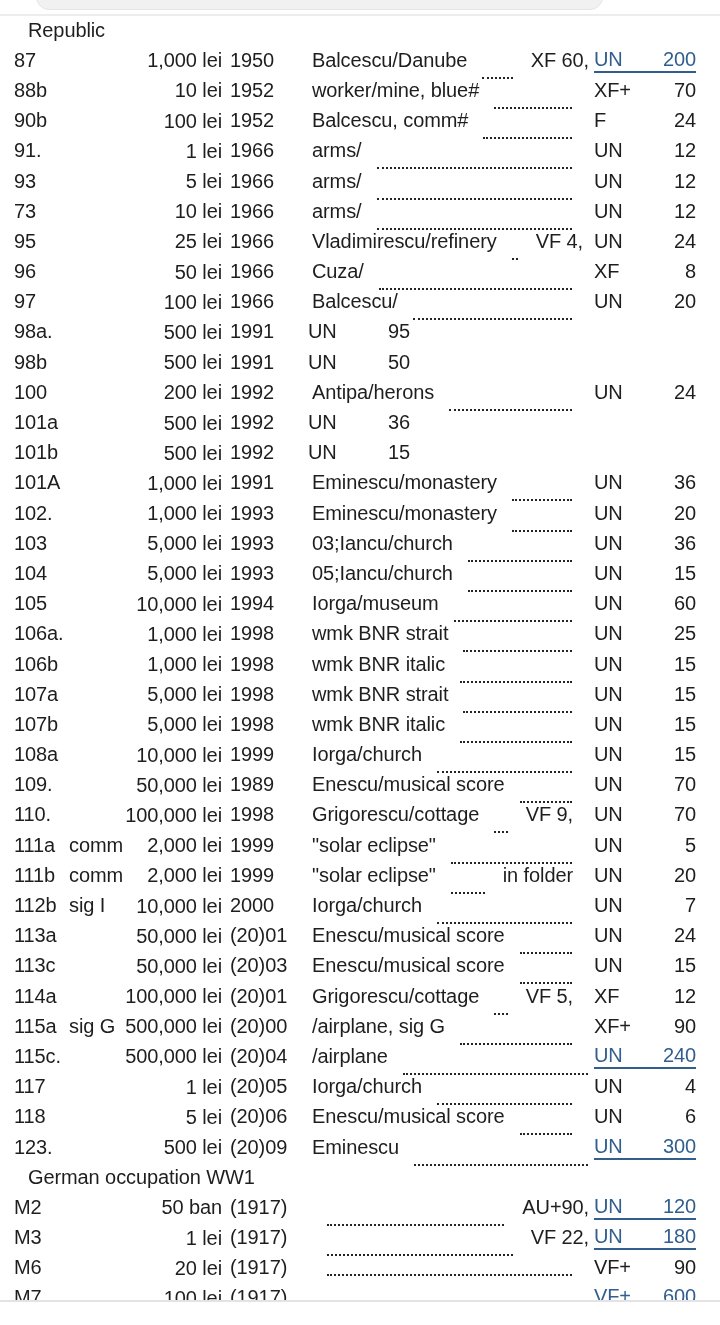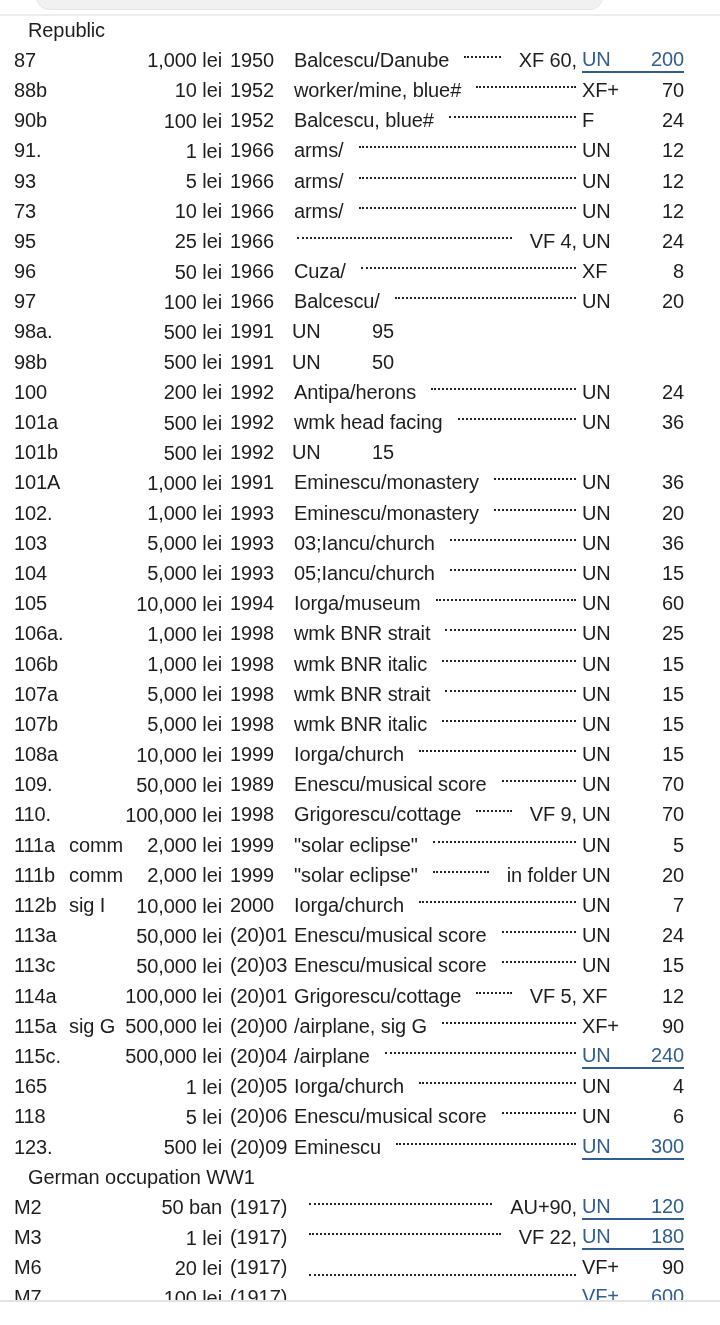--- a/index.html
+++ b/index.html
@@ -7,35 +7,35 @@
     position:relative;width:720px;height:1325px;background:var(--bg,#fff);
     font-family:"Liberation Sans",sans-serif;font-size:20px;color:var(--ink,#1e1e1e);
     overflow:hidden;letter-spacing:-0.1px;
   }
   .top-pill{
     position:absolute;top:-18px;left:36px;width:565px;height:26px;
     border-radius:13px;background:#f1f1f2;border:1px solid #e5e5e6;
   }
   .top-divider{position:absolute;top:14px;left:0;right:0;height:2px;background:#ededee;}
   .list{position:absolute;top:15px;left:0;right:0;height:1285px;overflow:hidden;}
-  .row{display:flex;align-items:center;height:30.2px;padding:0 36px 0 14px;box-sizing:border-box;white-space:nowrap;}
+  .row{display:flex;align-items:center;height:30.2px;padding:0 24px 0 14px;box-sizing:border-box;white-space:nowrap;}
   .row.hdr{padding-left:28px;}
   .c-cat{width:55px;flex:none;}
   .c-var{width:62px;flex:none;}
   .c-denom{width:91px;flex:none;position:relative;height:100%;}
   .c-denom>span{position:absolute;right:0;top:50%;transform:translateY(-50%);white-space:nowrap;}
   .c-year{width:62px;flex:none;margin-left:6px;padding-left:2px;}
-  .c-desc{flex:1;display:flex;align-items:flex-start;min-width:0;margin-left:2px;gap:12px;}
+  .c-desc{flex:1;display:flex;align-items:flex-end;min-width:0;margin-left:20px;gap:12px;}
   .desc-text{white-space:nowrap;}
   .leader{
     flex:1;min-width:6px;height:0;border-bottom:2.4px dotted #242424;
     transform:translateY(7px);margin:0 6px 0 3px;position:relative;
   }
   .suffix{white-space:nowrap;margin-right:5px;}
-  .c-grade{width:46px;flex:none;}
+  .c-grade{width:46px;flex:none;margin-left:16px;}
   .c-price{width:56px;flex:none;text-align:right;}
   .link-wrap{
     width:102px;flex:none;display:flex;justify-content:space-between;align-items:center;
     color:var(--link,#315e8e);border-bottom:2px solid currentColor;height:25px;box-sizing:border-box;
   }
   .redaction{
     position:absolute;right:12px;top:-17px;width:76px;height:21px;
     background:var(--pink,#ed4a7d);
     border-radius:12px 14px 12px 14px / 14px 11px 14px 11px;
     transform:rotate(-2.5deg);display:block;
@@ -84,21 +84,21 @@
         <span class="c-price">70</span>
       </div>
       <div class="row">
         <span class="c-cat">90b</span>
         <span class="c-var"></span>
         <div class="c-denom">
           <span>100 lei</span>
         </div>
         <span class="c-year">1952</span>
         <div class="c-desc">
-          <span class="desc-text">Balcescu, blue#</span>
+          <span class="desc-text">Balcescu, comm#</span>
           <span class="leader"></span>
         </div>
         <span class="c-grade">F</span>
         <span class="c-price">24</span>
       </div>
       <div class="row">
         <span class="c-cat">91.</span>
         <span class="c-var"></span>
         <div class="c-denom">
           <span>1 lei</span>
@@ -140,20 +140,21 @@
         <span class="c-price">12</span>
       </div>
       <div class="row">
         <span class="c-cat">95</span>
         <span class="c-var"></span>
         <div class="c-denom">
           <span>25 lei</span>
         </div>
         <span class="c-year">1966</span>
         <div class="c-desc">
+          <span class="desc-text">Vladimirescu/refinery</span>
           <span class="leader"></span>
           <span class="suffix">VF 4,</span>
         </div>
         <span class="c-grade">UN</span>
         <span class="c-price">24</span>
       </div>
       <div class="row">
         <span class="c-cat">96</span>
         <span class="c-var"></span>
         <div class="c-denom">
@@ -215,24 +216,20 @@
         <span class="c-grade">UN</span>
         <span class="c-price">24</span>
       </div>
       <div class="row">
         <span class="c-cat">101a</span>
         <span class="c-var"></span>
         <div class="c-denom">
           <span>500 lei</span>
         </div>
         <span class="c-year">1992</span>
-        <div class="c-desc">
-          <span class="desc-text">wmk head facing</span>
-          <span class="leader"></span>
-        </div>
         <span class="c-grade">UN</span>
         <span class="c-price">36</span>
       </div>
       <div class="row">
         <span class="c-cat">101b</span>
         <span class="c-var"></span>
         <div class="c-denom">
           <span>500 lei</span>
         </div>
         <span class="c-year">1992</span>
@@ -518,21 +515,21 @@
         <div class="c-desc">
           <span class="desc-text">/airplane</span>
           <span class="leader"></span>
         </div>
         <div class="link-wrap">
           <span>UN</span>
           <span>240</span>
         </div>
       </div>
       <div class="row">
-        <span class="c-cat">165</span>
+        <span class="c-cat">117</span>
         <span class="c-var"></span>
         <div class="c-denom">
           <span>1 lei</span>
         </div>
         <span class="c-year">(20)05</span>
         <div class="c-desc">
           <span class="desc-text">Iorga/church</span>
           <span class="leader"></span>
         </div>
         <span class="c-grade">UN</span>

